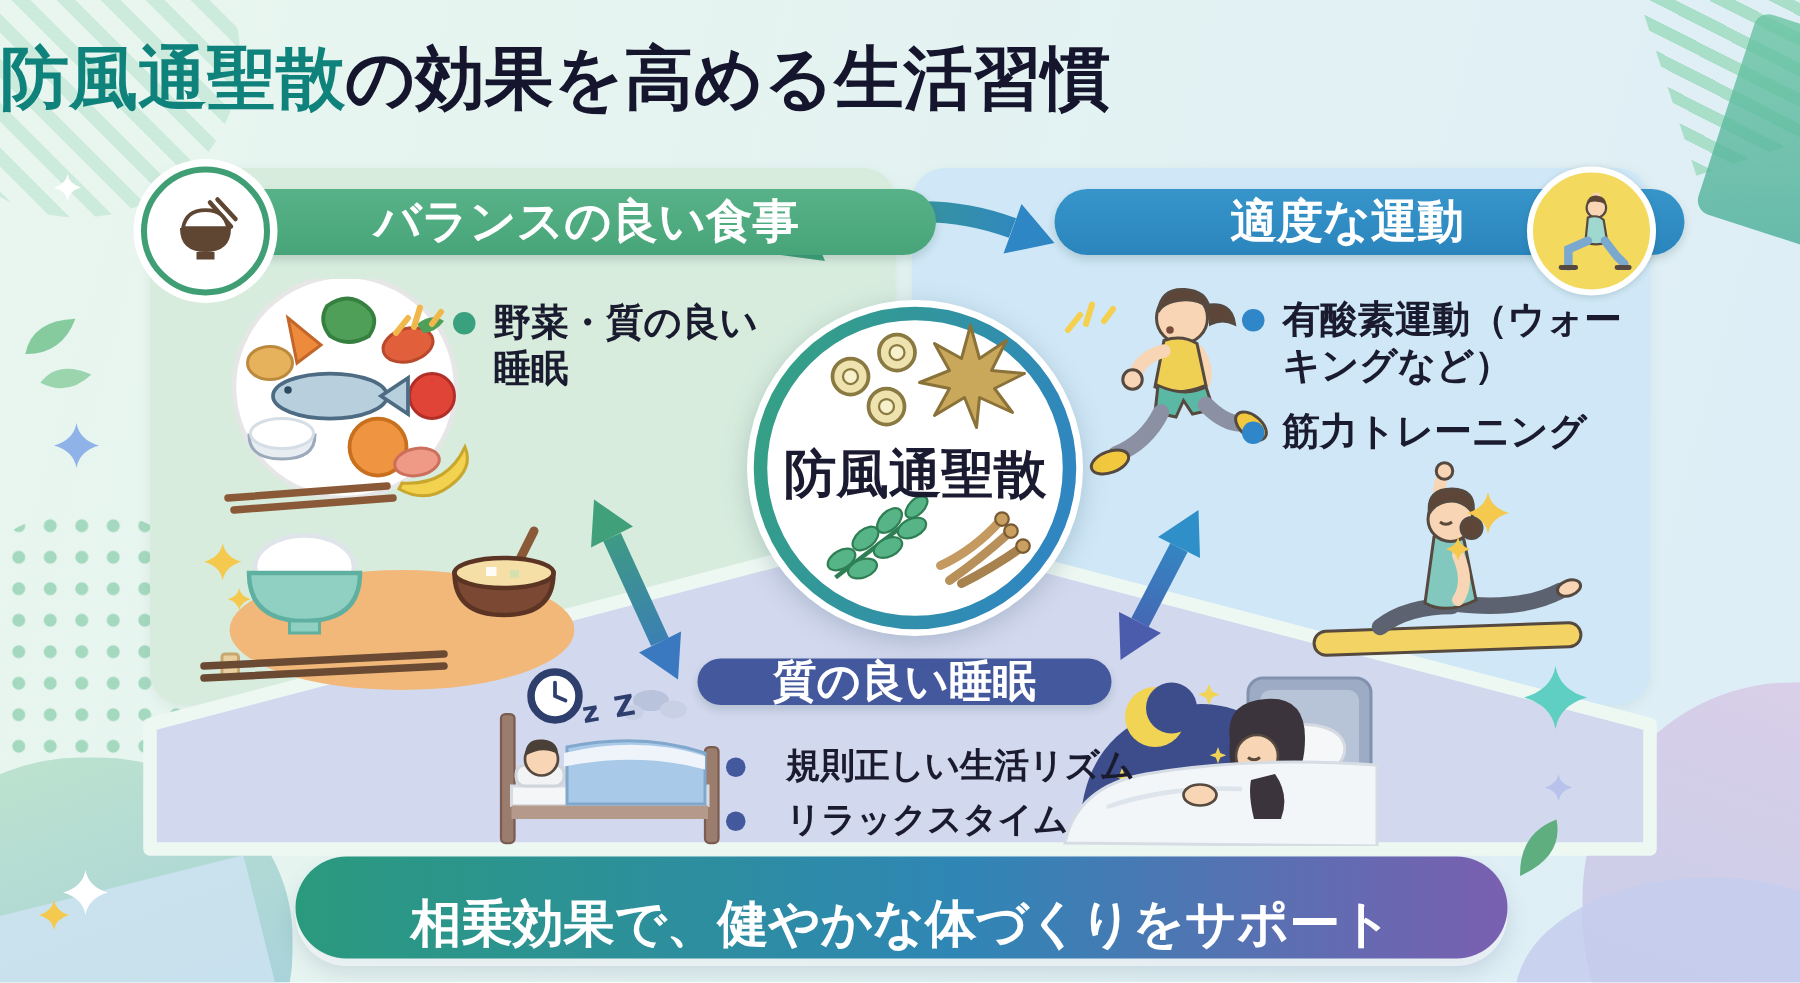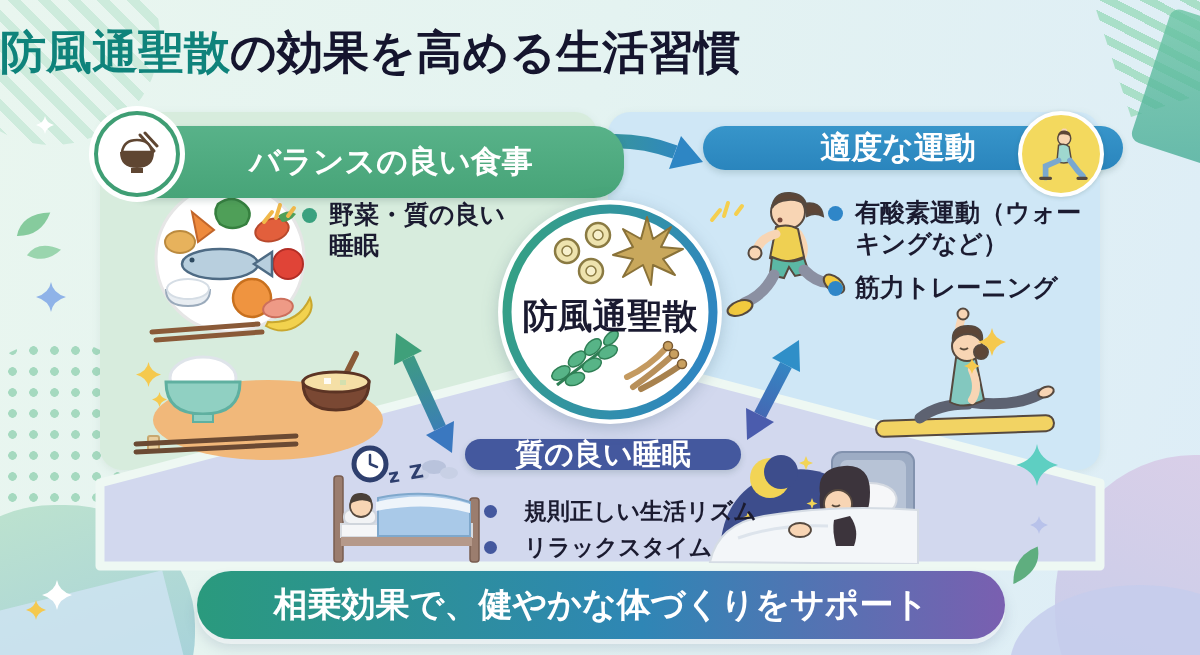--- a/index.html
+++ b/index.html
@@ -36,21 +36,21 @@
   .panel-diet{left:100px;top:112px;width:497px;height:358px;background:#d7ecdd;}
   .panel-exercise{left:608px;top:112px;width:492px;height:358px;background:#cfe7f6;}
   .pentagon{position:absolute;left:90px;top:340px;width:1020px;height:235px;z-index:1;}
   
   .title{position:absolute;left:0;top:22px;width:100%;text-align:left;z-index:5;
     font-size:46px;font-weight:900;letter-spacing:0;color:#15152e;margin:0;}
   .title .hl{color:#0f837b;}
   
   .pill{position:absolute;z-index:4;display:flex;align-items:center;justify-content:center;
     color:#fff;font-weight:800;box-shadow:0 3px 6px rgba(40,80,70,.18);}
-  .pill-diet{left:118px;top:126px;width:466px;height:72px;border-radius:30px;font-size:31px;
+  .pill-diet{left:118px;top:126px;width:466px;height:44px;border-radius:30px;font-size:31px;
     background:linear-gradient(180deg,#58b289,#47a478);padding-left:40px;}
   .pill-exercise{left:703px;top:126px;width:390px;height:44px;border-radius:30px;font-size:31px;
     background:linear-gradient(180deg,#3795ca,#2a85bd);padding-right:30px;}
   .pill-sleep{left:465px;top:439px;width:276px;height:31px;border-radius:26px;font-size:29px;
     background:#44589e;}
   .icon-circle{position:absolute;z-index:5;border-radius:50%;display:flex;align-items:center;justify-content:center;}
   .circle-diet{left:94px;top:111px;width:78px;height:78px;background:#fff;border:4px solid #3f9e74;
     box-shadow:0 0 0 5px #ffffff;}
   .circle-exercise{left:1018px;top:111px;width:78px;height:78px;background:#f3d95e;border:4px solid #fff;
     box-shadow:0 1px 4px rgba(40,80,70,.2);}
@@ -72,21 +72,21 @@
     font-size:35px;font-weight:900;color:#1a1a30;}
   
   .overlay{position:absolute;left:0;top:0;width:1200px;height:655px;z-index:3;pointer-events:none;}
   
   .illus{position:absolute;z-index:2;}
   .zzz{position:absolute;left:388px;top:462px;z-index:3;font-size:19px;font-weight:900;
     color:#2e3f6e;transform:rotate(-10deg);letter-spacing:2px;}
   
   .banner{position:absolute;left:197px;top:571px;width:808px;height:68px;border-radius:34px;z-index:5;
     background:linear-gradient(90deg,#2a9a7d 0%,#2f86b5 55%,#7a5fb0 100%);
-    display:flex;align-items:center;justify-content:center;color:#fff;font-size:34px;font-weight:800;
+    display:flex;align-items:flex-end;justify-content:center;color:#fff;font-size:34px;font-weight:800;
     box-shadow:0 5px 0 rgba(255,255,255,.55),0 9px 14px rgba(70,90,130,.18);}
 </style>
 </head>
 <body>
 
 <div class="stage">
 
   <div class="deco deco-stripes-tl"></div>
   <div class="deco deco-stripes-tr"></div>
   <div class="deco deco-solid-tr"></div>

